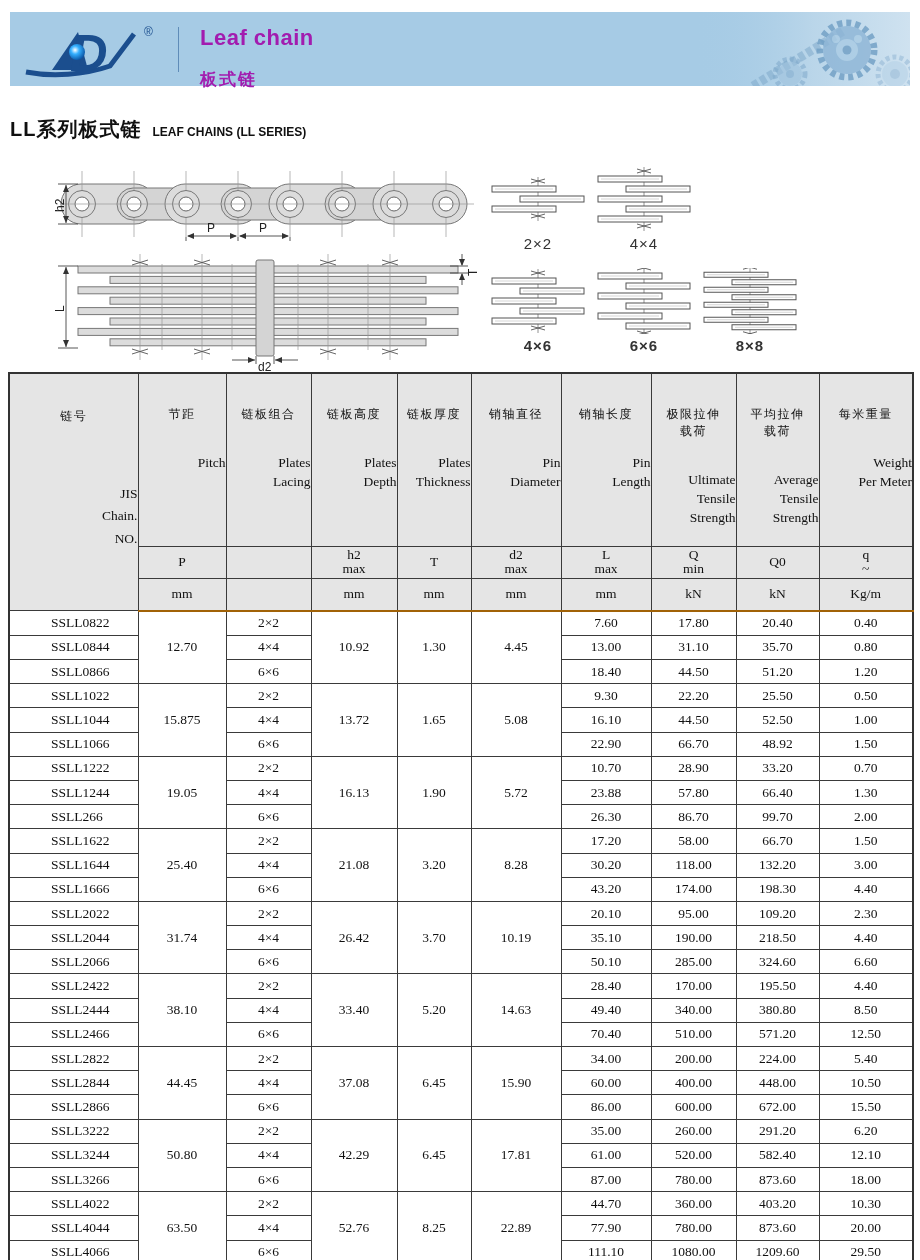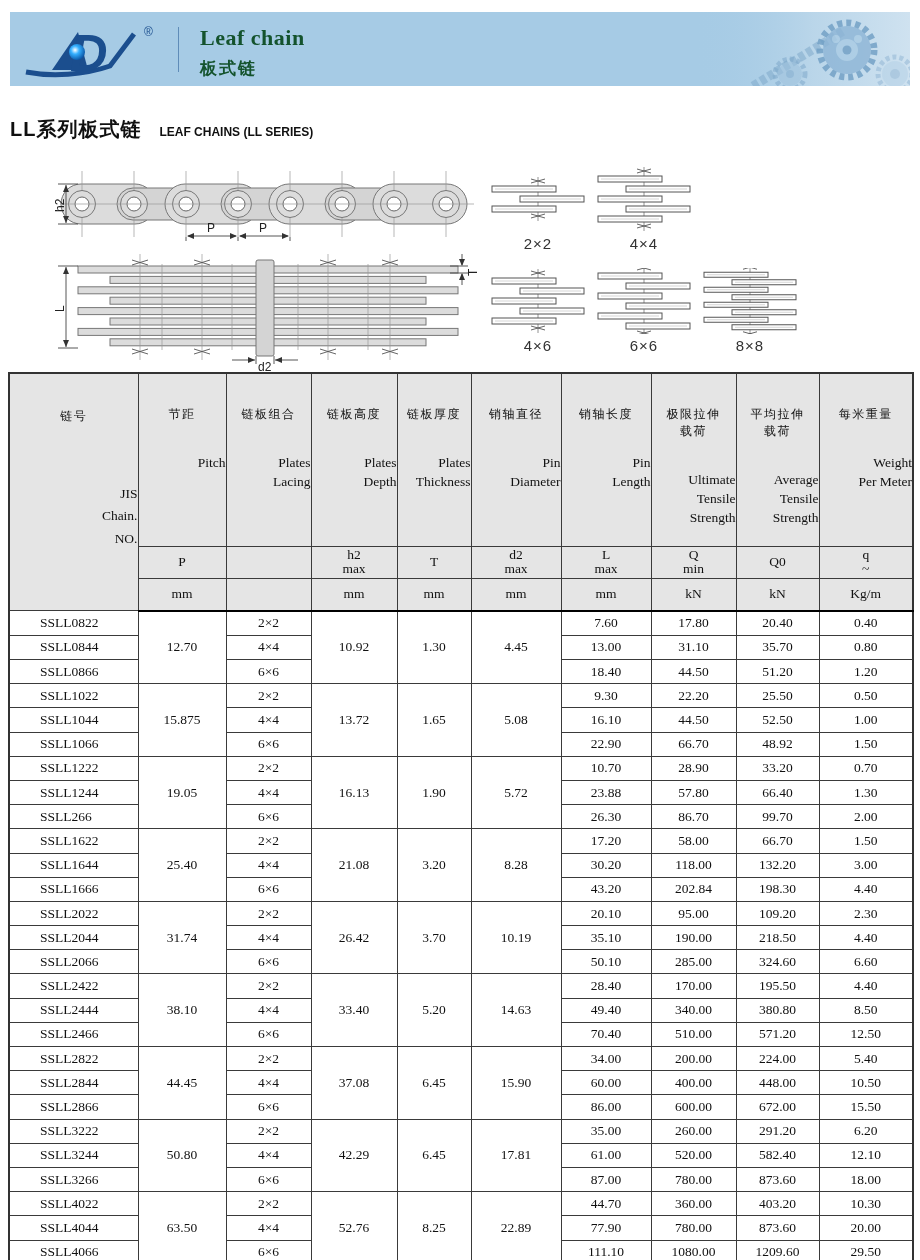--- a/index.html
+++ b/index.html
@@ -3,63 +3,63 @@
 <meta charset="utf-8">
 <style>
   html,body{margin:0;padding:0;background:#888;}
   #page{position:relative;width:920px;height:1260px;background:#fff;margin:0 auto;
         font-family:"Liberation Sans",sans-serif;overflow:hidden;}
   .abs{position:absolute;}
 
   
   .band{left:10px;top:12px;width:900px;height:74px;background:#a6cbe5;}
   .band-divider{left:168px;top:15px;width:1px;height:45px;background:rgba(23,78,140,.5);}
-  .prod{left:190px;top:13px;color:#14532d;font-family:Liberation Serif, serif;}
+  .prod{left:190px;top:13px;color:#a21caf;}
   .prod-en{font-size:22px;font-weight:600;letter-spacing:.5px;}
-  .prod-cn{font-size:17px;font-weight:600;margin-top:6px;letter-spacing:2px;}
+  .prod-cn{font-size:17px;font-weight:600;margin-top:17px;letter-spacing:2px;}
 
   
-  .sec{left:10px;top:116px;display:flex;align-items:baseline;gap:18px;color:#101010;}
+  .sec{left:10px;top:116px;display:flex;align-items:baseline;gap:11px;color:#101010;}
   .sec-cn{font-size:20px;font-weight:bold;letter-spacing:1px;}
   .sec-en{font-size:12px;font-weight:bold;}
 
   
   .drawings{left:0;top:160px;width:920px;height:212px;}
   .plate{fill:#dcdcdc;stroke:#777;stroke-width:1;}
   .plate2{fill:#d4d4d4;stroke:#777;stroke-width:1;}
   .hole{fill:#fff;stroke:#666;stroke-width:1;}
   .cl{stroke:#999;stroke-width:.7;}
   .dl{stroke:#444;stroke-width:.9;fill:none;}
   .ar{fill:#333;stroke:none;}
   .dt{font:12px "Liberation Sans",sans-serif;fill:#222;}
 
   .lacing{left:486px;top:6px;width:432px;}
   .lacing-row{display:flex;}
   .lacing-fig{width:104px;margin-right:2px;text-align:center;}
   .lacing-fig .figbox{height:66px;display:flex;align-items:center;justify-content:center;}
   .lacing-label{font-size:15px;color:#333;margin-top:3px;letter-spacing:1px;}
-  .lacing-row2{margin-top:16px;}
+  .lacing-row2{margin-top:16px;font-weight:bold;}
 
   
   .tblwrap{left:8px;top:372px;}
   table.spec{border-collapse:collapse;table-layout:fixed;width:904px;
              font-family:"Liberation Serif",serif;color:#111;border:2px solid #333;}
   .spec th,.spec td{border:1px solid #3a3a3a;white-space:pre-line;text-align:center;
                     font-weight:normal;padding:0;overflow:hidden;}
   .spec thead th{background:#e5e5e5;}
   .h-name{height:118px;vertical-align:top;}
   .h-cn{font-size:12px;letter-spacing:1.5px;margin-top:14px;}
   .h-en{font-size:13.5px;line-height:1.4;margin-top:13px;text-align:right;}
   .col1 .h-cn{margin-top:16px;}
   .col1 .h-en{margin-top:40px;line-height:1.65;}
   .h-sym{height:31px;font-size:13.5px;line-height:1.05;}
   .h-unit{height:31px;font-size:13.5px;}
-  .spec thead tr.unit-row th{border-bottom:2px solid #000000;margin-left:42px;}
+  .spec thead tr.unit-row th{border-bottom:2px solid #a16207;margin-left:42px;}
   .spec tbody td{height:23.2px;font-size:13.5px;}
-  .spec td.model{text-align:left;padding-left:30px;}
+  .spec td.model{text-align:left;padding-left:41px;}
 </style>
 </head>
 <body>
 
 <div id="page">
 
   <div class="abs band" style="background: rgb(166, 203, 229);">
     <svg class="abs" style="left:12px;top:8px" width="150" height="60" viewBox="0 0 150 60">
       <defs>
         <radialGradient id="glow" cx="38%" cy="38%" r="65%">
@@ -544,21 +544,21 @@
             <td>4×4</td>
             <td>30.20</td>
             <td>118.00</td>
             <td>132.20</td>
             <td>3.00</td>
           </tr>
           <tr>
             <td class="model">SSLL1666</td>
             <td>6×6</td>
             <td>43.20</td>
-            <td>202.84</td>
+            <td>174.00</td>
             <td>198.30</td>
             <td>4.40</td>
           </tr>
           <tr>
             <td class="model">SSLL2022</td>
             <td rowspan="3">31.74</td>
             <td>2×2</td>
             <td rowspan="3">26.42</td>
             <td rowspan="3">3.70</td>
             <td rowspan="3">10.19</td>

